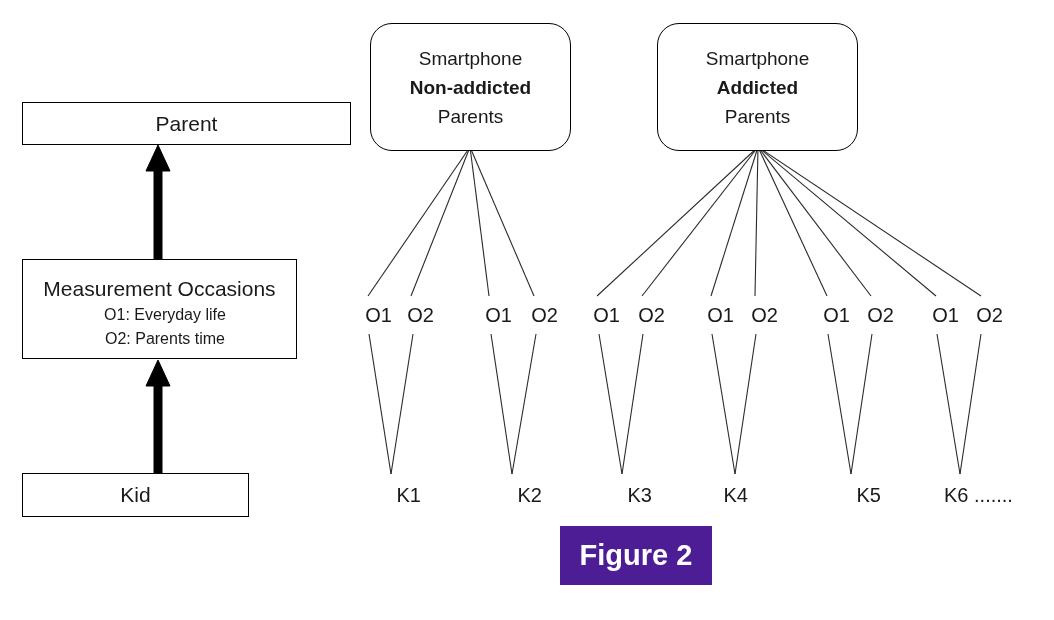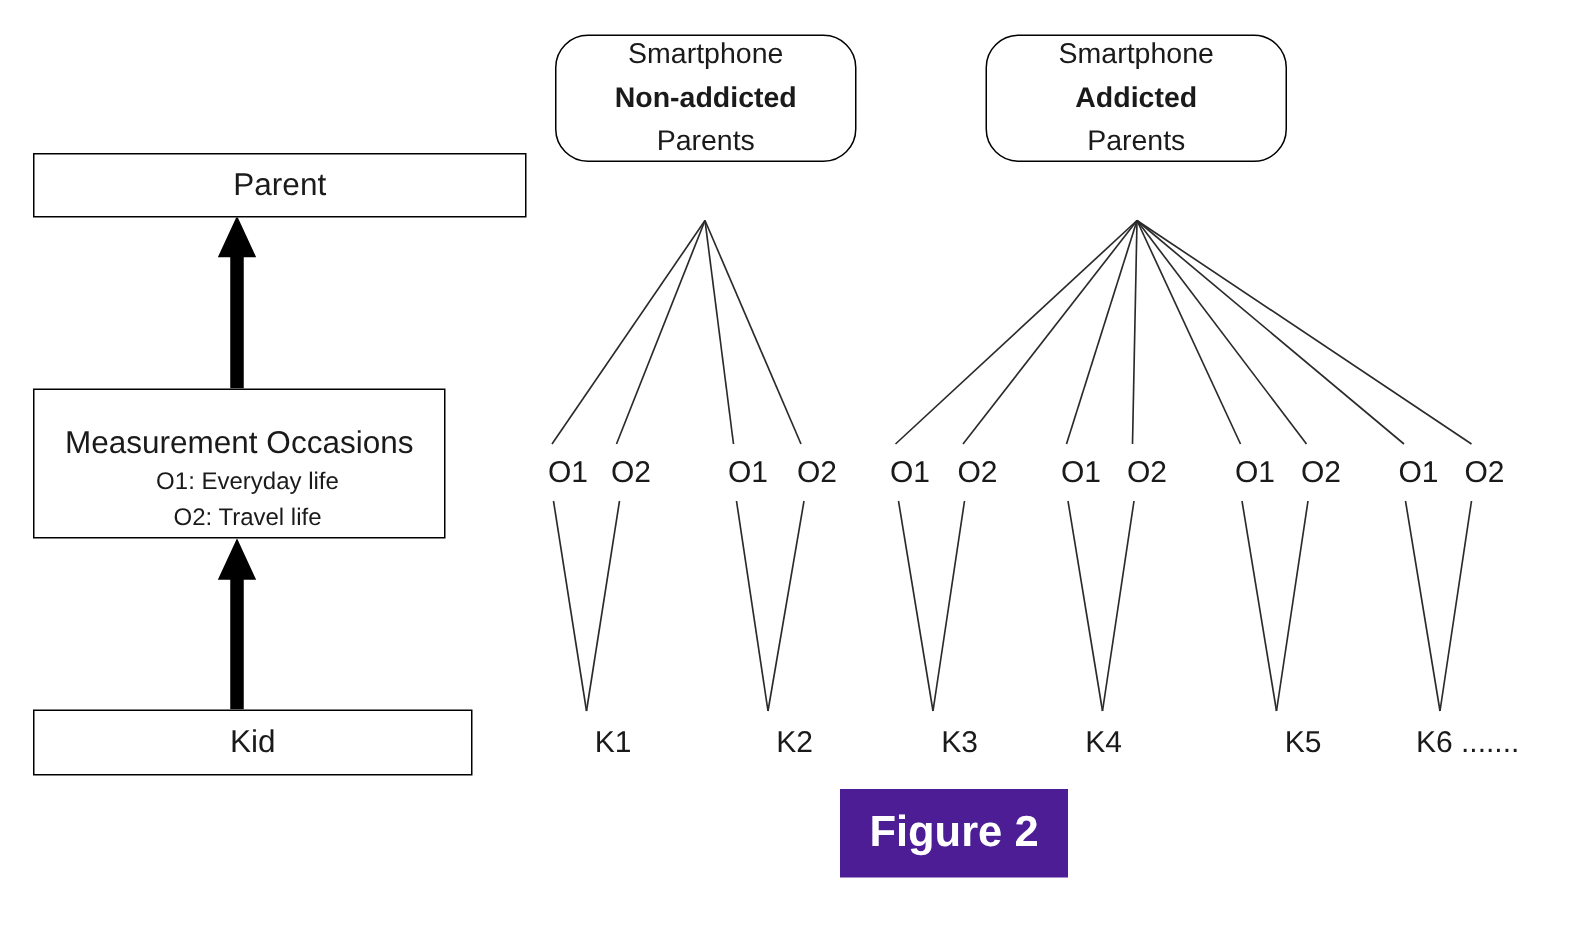--- a/index.html
+++ b/index.html
@@ -6,30 +6,30 @@
   #stage{
     position:relative;width:1054px;height:620px;background:#ffffff;
     font-family:"Liberation Sans", sans-serif;color:#1a1a1a;overflow:hidden;
   }
   #wires{position:absolute;left:0;top:0;width:1054px;height:620px;}
   .box{
     position:absolute;box-sizing:border-box;border:1.5px solid #000;
     background:#fff;display:flex;align-items:center;justify-content:center;
   }
   .parent-box{left:22px;top:102px;width:329px;height:43px;font-size:21px;}
-  .kid-box{left:22px;top:473px;width:293px;height:44px;font-size:21px;}
+  .kid-box{left:22px;top:473px;width:227px;height:44px;font-size:21px;}
   .occ-box{
     left:22px;top:259px;width:275px;height:100px;
-    flex-direction:column;justify-content:flex-end;padding-top:7px;
+    flex-direction:column;justify-content:center;padding-top:7px;
   }
   .occ-title{font-size:21px;line-height:29px;}
   .occ-sub{font-size:16px;line-height:24px;margin-left:11px;}
   .group-box{
     position:absolute;box-sizing:border-box;border:1.6px solid #000;border-radius:22px;
-    width:201px;height:85px;top:23px;background:#fff;
+    width:201px;height:128px;top:23px;background:#fff;
     display:flex;flex-direction:column;align-items:center;justify-content:center;
     font-size:19px;line-height:29px;text-align:center;
   }
   .group-box .bold{font-weight:bold;}
   .gb1{left:370px;}
   .gb2{left:657px;}
   .o-label{
     position:absolute;top:302px;width:44px;height:26px;line-height:26px;
     text-align:right;font-size:20px;
   }
@@ -95,21 +95,21 @@
     </g>
   </svg>
 
   <div class="box parent-box">
     <span>Parent</span>
   </div>
 
   <div class="box occ-box">
     <div class="occ-title">Measurement Occasions</div>
     <div class="occ-sub">O1: Everyday life</div>
-    <div class="occ-sub">O2: Travel life</div>
+    <div class="occ-sub">O2: Parents time</div>
   </div>
 
   <div class="box kid-box">
     <span>Kid</span>
   </div>
 
   <div class="group-box gb1">
     <div>Smartphone</div>
     <div class="bold">Non-addicted</div>
     <div>Parents</div>

